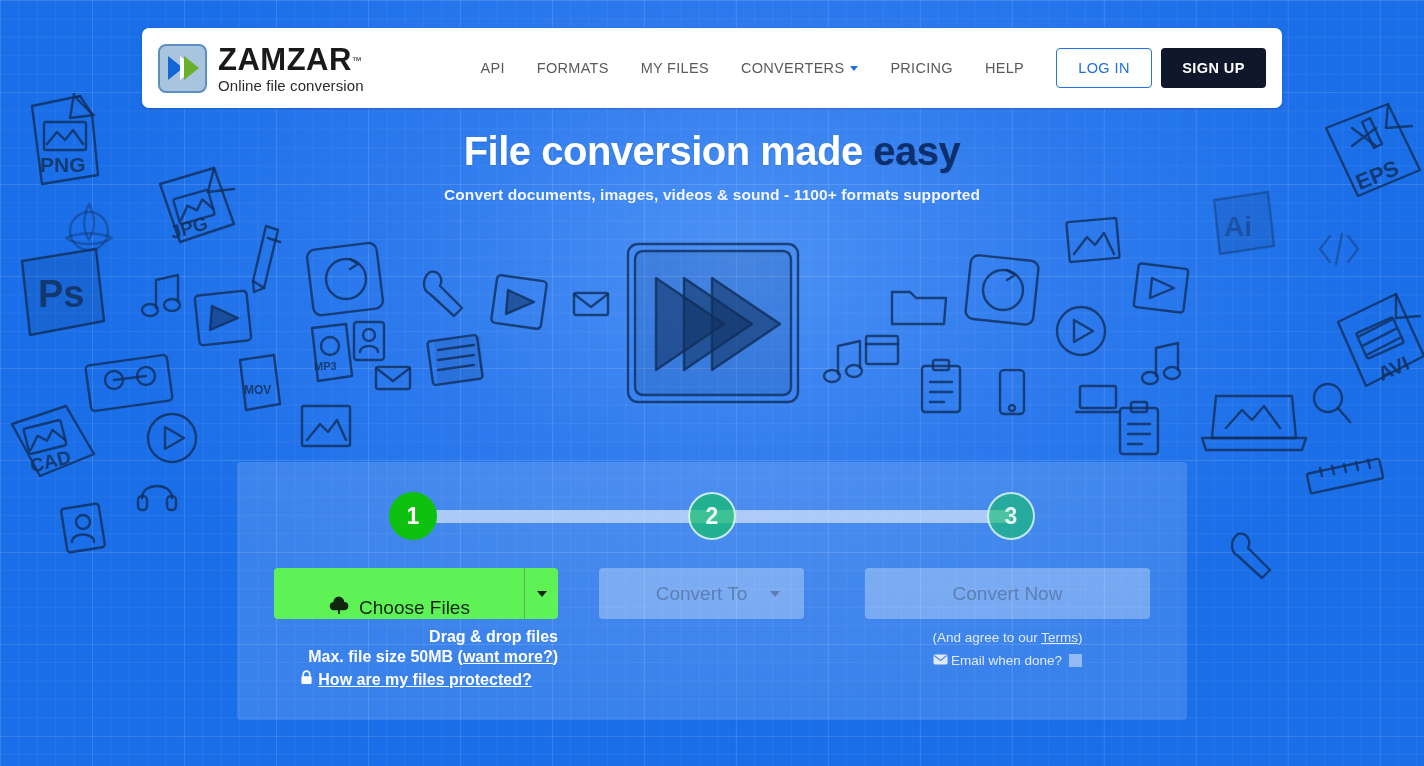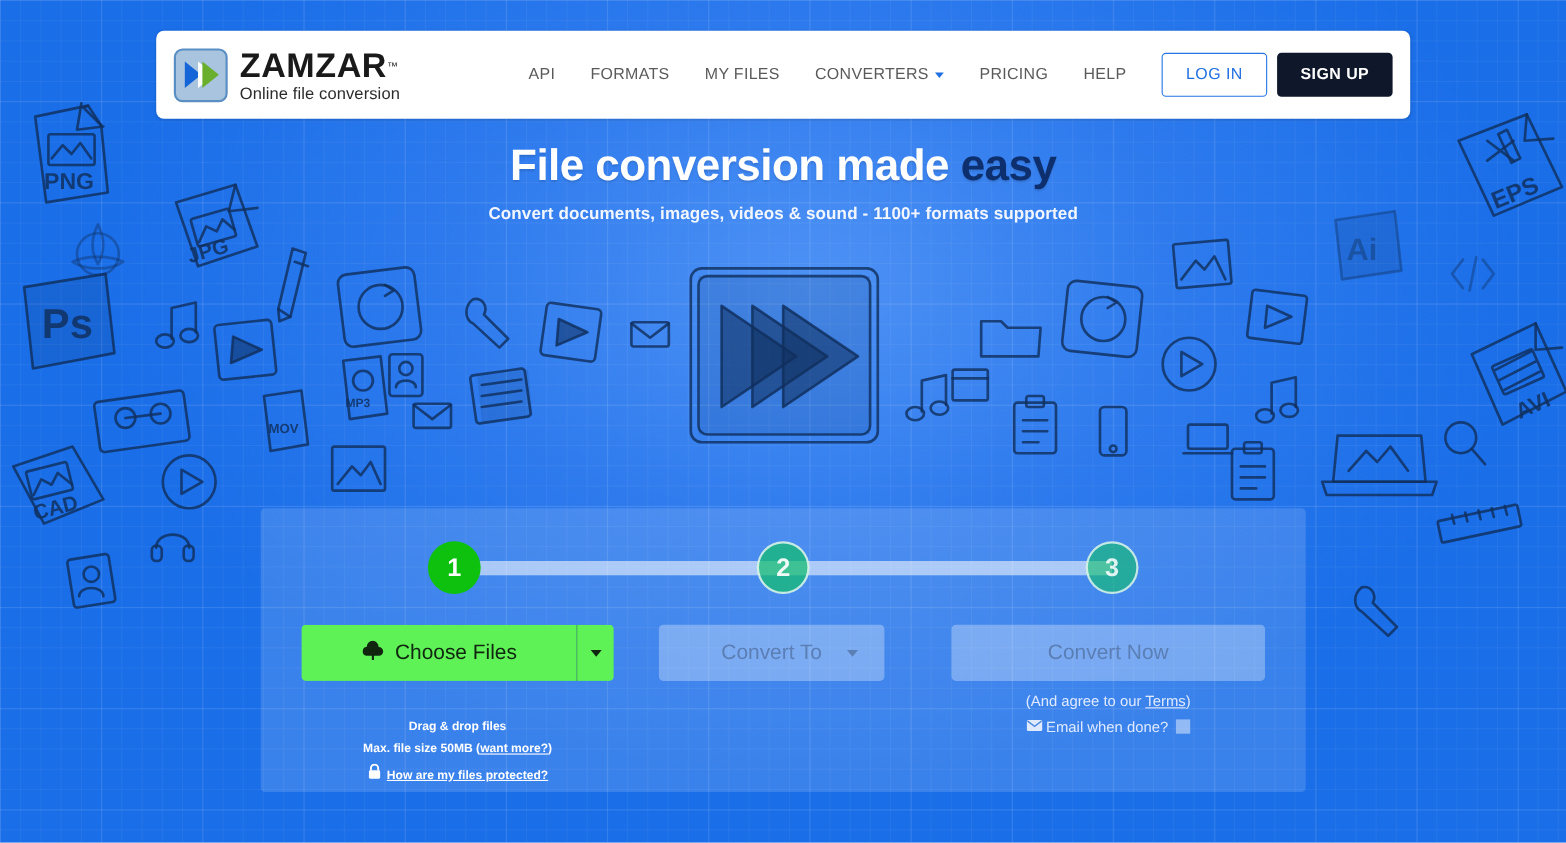--- a/index.html
+++ b/index.html
@@ -145,21 +145,21 @@
 
   
   #controls { position: absolute; left: 0; top: 106px; width: 100%; height: 52px; }
 
   #choose-group {
     position: absolute; left: 37px; top: 0; width: 284px; height: 51px;
     display: flex; border-radius: 4px; overflow: hidden;
   }
   #btn-choose {
     flex: 1; background: #5ef256; border: none;
-    display: flex; align-items: center; justify-content: center; gap: 9px;
+    display: flex; align-items: flex-end; justify-content: center; gap: 9px;
     font-size: 19px; color: #10260f; cursor: pointer;
     font-family: "Liberation Sans", sans-serif;
   }
   #choose-caret-btn {
     width: 34px; background: #5ef256; border: none;
     border-left: 1px solid rgba(0,0,0,.22);
     display: flex; align-items: center; justify-content: center; cursor: pointer;
   }
   .caret-dark {
     width: 0; height: 0; border-left: 5px solid transparent;
@@ -182,23 +182,22 @@
     position: absolute; left: 628px; top: 0; width: 285px; height: 51px;
     background: rgba(255,255,255,.30); border: none; border-radius: 4px;
     display: flex; align-items: center; justify-content: center;
     font-size: 19px; color: #5b7fb5; cursor: pointer;
     font-family: "Liberation Sans", sans-serif;
   }
 
   
   #left-help {
     position: absolute; left: 37px; top: 165px; width: 284px;
-    text-align: center; color: #ffffff; font-size: 11px; font-weight: bold;
+    text-align: right; color: #ffffff; font-size: 16px; font-weight: bold;
     line-height: 20px;
-    margin-top: 24px;
   }
   #left-help a { color: #ffffff; text-decoration: underline; cursor: pointer; }
   #protected-row {
     margin-top: 3px; display: flex; align-items: center; justify-content: center; gap: 5px;
   }
   #right-help {
     position: absolute; left: 628px; top: 165px; width: 285px;
     text-align: center; color: #dfeaff; font-size: 13.5px; line-height: 21px;
   }
   #right-help a { color: #dfeaff; text-decoration: underline; cursor: pointer; }

